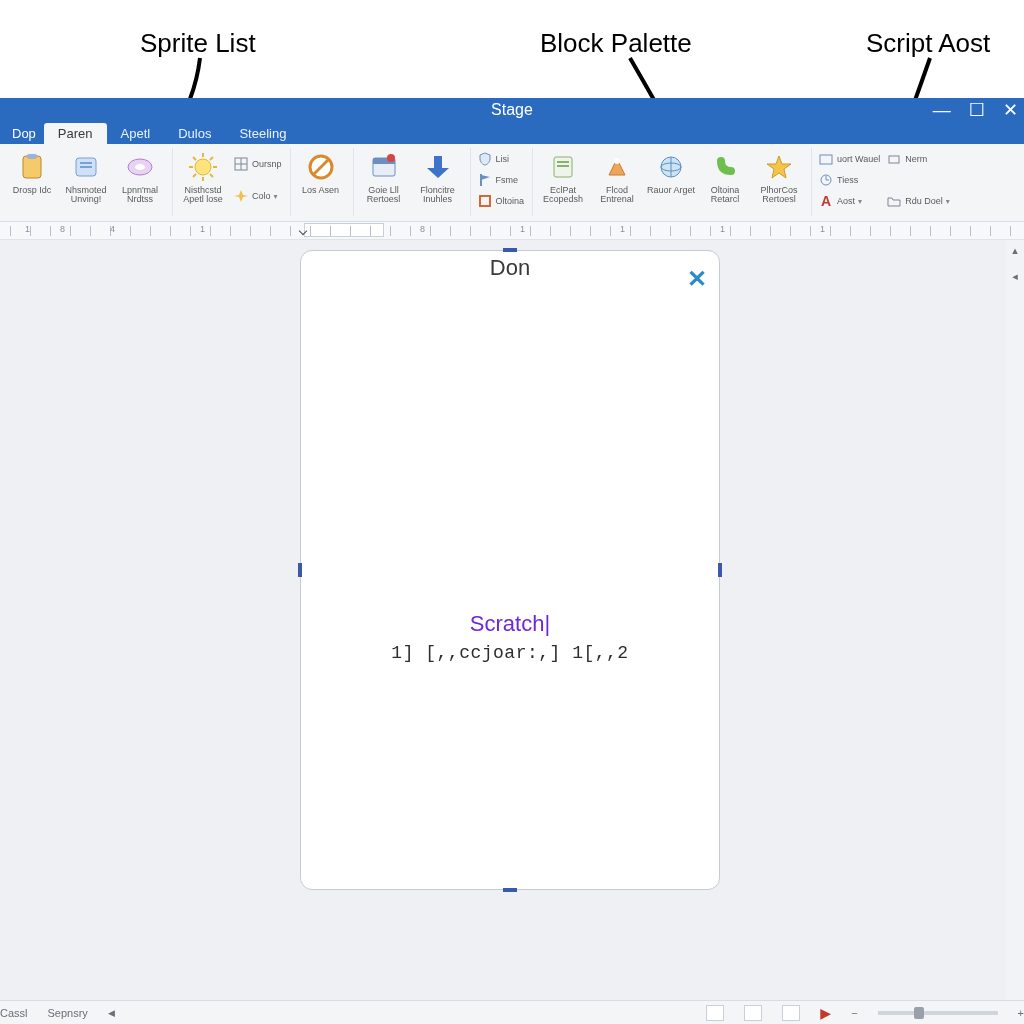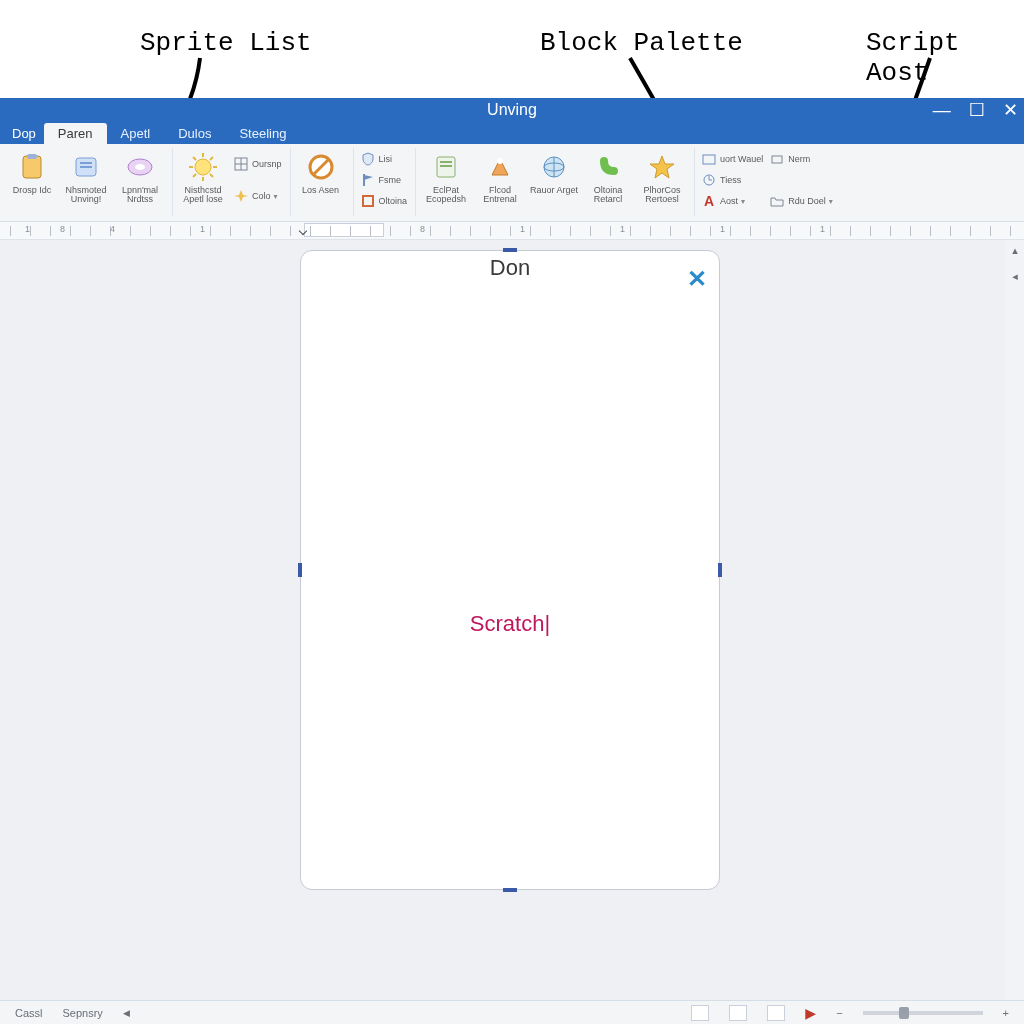--- a/index.html
+++ b/index.html
@@ -9,21 +9,21 @@
     font-family: "Segoe UI", Arial, sans-serif;
     background:#ffffff;
     position:relative;
     overflow:hidden;
     font-size:14px;
   }
 
   
   .ann {
     position:absolute;
-    font-family: Liberation Mono, monospace;
+    font-family: Liberation Sans, sans-serif;
     font-size:26px;
     color:#000;
   }
 
   
   #arrow-layer {
     position:absolute; left:0; top:0; width:1024px; height:1024px;
     pointer-events:none;
   }
 
@@ -144,21 +144,21 @@
   #page .dlg-title {
     position:absolute; left:50%; top:4px; transform:translateX(-50%);
     font-size:22px; color:#3a3a3a;
   }
   #page .dlg-close {
     position:absolute; right:12px; top:14px;
     font-size:24px; font-weight:bold; color:#2a8acb; cursor:pointer;
   }
   #page .body-title {
     position:absolute; left:50%; top:360px; transform:translateX(-50%);
-    font-size:22px; color:#be185d;
+    font-size:22px; color:#6d28d9;
   }
   #page .body-sub {
     position:absolute; width:100%; top:392px; text-align:center;
     font-family: "Courier New", monospace;
     font-size:18px; color:#2d2d2d; letter-spacing:0.5px;
   }
   .crop-handle {
     position:absolute; width:14px; height:4px; background:#3a5aa8;
   }
   .crop-handle.v { width:4px; height:14px; }
@@ -172,21 +172,21 @@
     position:absolute; left:3px; width:12px; height:12px;
     color:#6a6f78; font-size:11px; text-align:center;
   }
 
   
   #statusbar {
     position:absolute; left:0; bottom:0; width:1024px; height:24px;
     background:#f3f5f7; border-top:1px solid #d5dde6;
     display:flex; align-items:center;
     font-size:11px; color:#6a6f78;
-    padding:0 15px;
+    padding:0 0;
     gap:20px;
   }
   #statusbar .spacer { flex:1; }
   #statusbar .slider {
     width:120px; height:4px; background:#d0d5dd; position:relative;
   }
   #statusbar .slider .knob {
     position:absolute; left:36px; top:-4px; width:10px; height:12px;
     background:#9aa0aa; border-radius:2px;
   }
@@ -216,21 +216,21 @@
 
   <path d="M630,58 Q660,110 685,155" stroke="#000" stroke-width="4" fill="none" marker-end="url(#ah)"></path>
 
   <path d="M930,58 Q910,115 895,155" stroke="#000" stroke-width="4" fill="none" marker-end="url(#ah)"></path>
 
   <path d="M200,235 L65,320" stroke="#000" stroke-width="5" stroke-dasharray="14 12" fill="none" marker-end="url(#ah)"></path>
   <circle cx="210" cy="228" r="4" fill="#000"></circle>
 </svg>
 
 <div id="titlebar">
-  <span class="title">Unving</span>
+  <span class="title">Stage</span>
   <div class="win-btns">
     <span>—</span>
     <span>☐</span>
     <span>✕</span>
   </div>
 </div>
 
 <div id="tabstrip">
   <div class="filetab">Dop</div>
   <div class="tab active">Paren</div>
@@ -319,20 +319,40 @@
       <span class="ic">
         <svg width="30" height="30">
             <circle cx="15" cy="15" r="11" fill="#fff" stroke="#d98a2e" stroke-width="3"></circle>
             <line x1="7" y1="23" x2="23" y2="7" stroke="#d98a2e" stroke-width="3"></line>
           </svg>
       </span>
       <span>Los Asen</span>
     </div>
   </div>
 
+  <div class="rgroup">
+    <div class="rbtn-lg">
+      <span class="ic">
+        <svg width="30" height="30">
+            <rect x="4" y="6" width="22" height="18" rx="2" fill="#e8eef7" stroke="#6f8ec0"></rect>
+            <rect x="4" y="6" width="22" height="6" fill="#6f8ec0"></rect>
+            <circle cx="22" cy="6" r="4" fill="#d64545"></circle>
+          </svg>
+      </span>
+      <span>Goie Lll Rertoesl</span>
+    </div>
+    <div class="rbtn-lg">
+      <span class="ic">
+        <svg width="30" height="30">
+            <polygon points="15,4 26,14 19,14 19,26 11,26 11,14 4,14" fill="#3d74c7" transform="rotate(180 15 15)"></polygon>
+          </svg>
+      </span>
+      <span>Floncitre Inuhles</span>
+    </div>
+  </div>
 
   <div class="rgroup">
     <div class="vstack">
       <div class="rbtn-sm">
         <span class="ic">
             <svg width="14" height="14">
               <path d="M7 1 L12 3 V7 C12 10 9 13 7 13 C5 13 2 10 2 7 V3 Z" fill="#dfe9f6" stroke="#6f8ec0"></path>
             </svg>
           </span>
         <span>Lisi</span>
@@ -527,20 +547,21 @@
   <div id="page">
     <div class="dlg-title">Don</div>
     <div class="dlg-close">✕</div>
 
     <div class="crop-handle" style="left:50%; top:-3px; transform:translateX(-50%);"></div>
     <div class="crop-handle" style="left:50%; bottom:-3px; transform:translateX(-50%);"></div>
     <div class="crop-handle v" style="top:50%; left:-3px; transform:translateY(-50%);"></div>
     <div class="crop-handle v" style="top:50%; right:-3px; transform:translateY(-50%);"></div>
 
     <div class="body-title">Scratch|</div>
+    <div class="body-sub">1] [,,ccjoar:,] 1[,,2</div>
   </div>
 
   <div id="rsb">
     <div class="arrow" style="top:4px;">▴</div>
     <div class="arrow" style="top:30px;">◂</div>
   </div>
 </div>
 
 <div id="statusbar">
   <span>Cassl</span>

